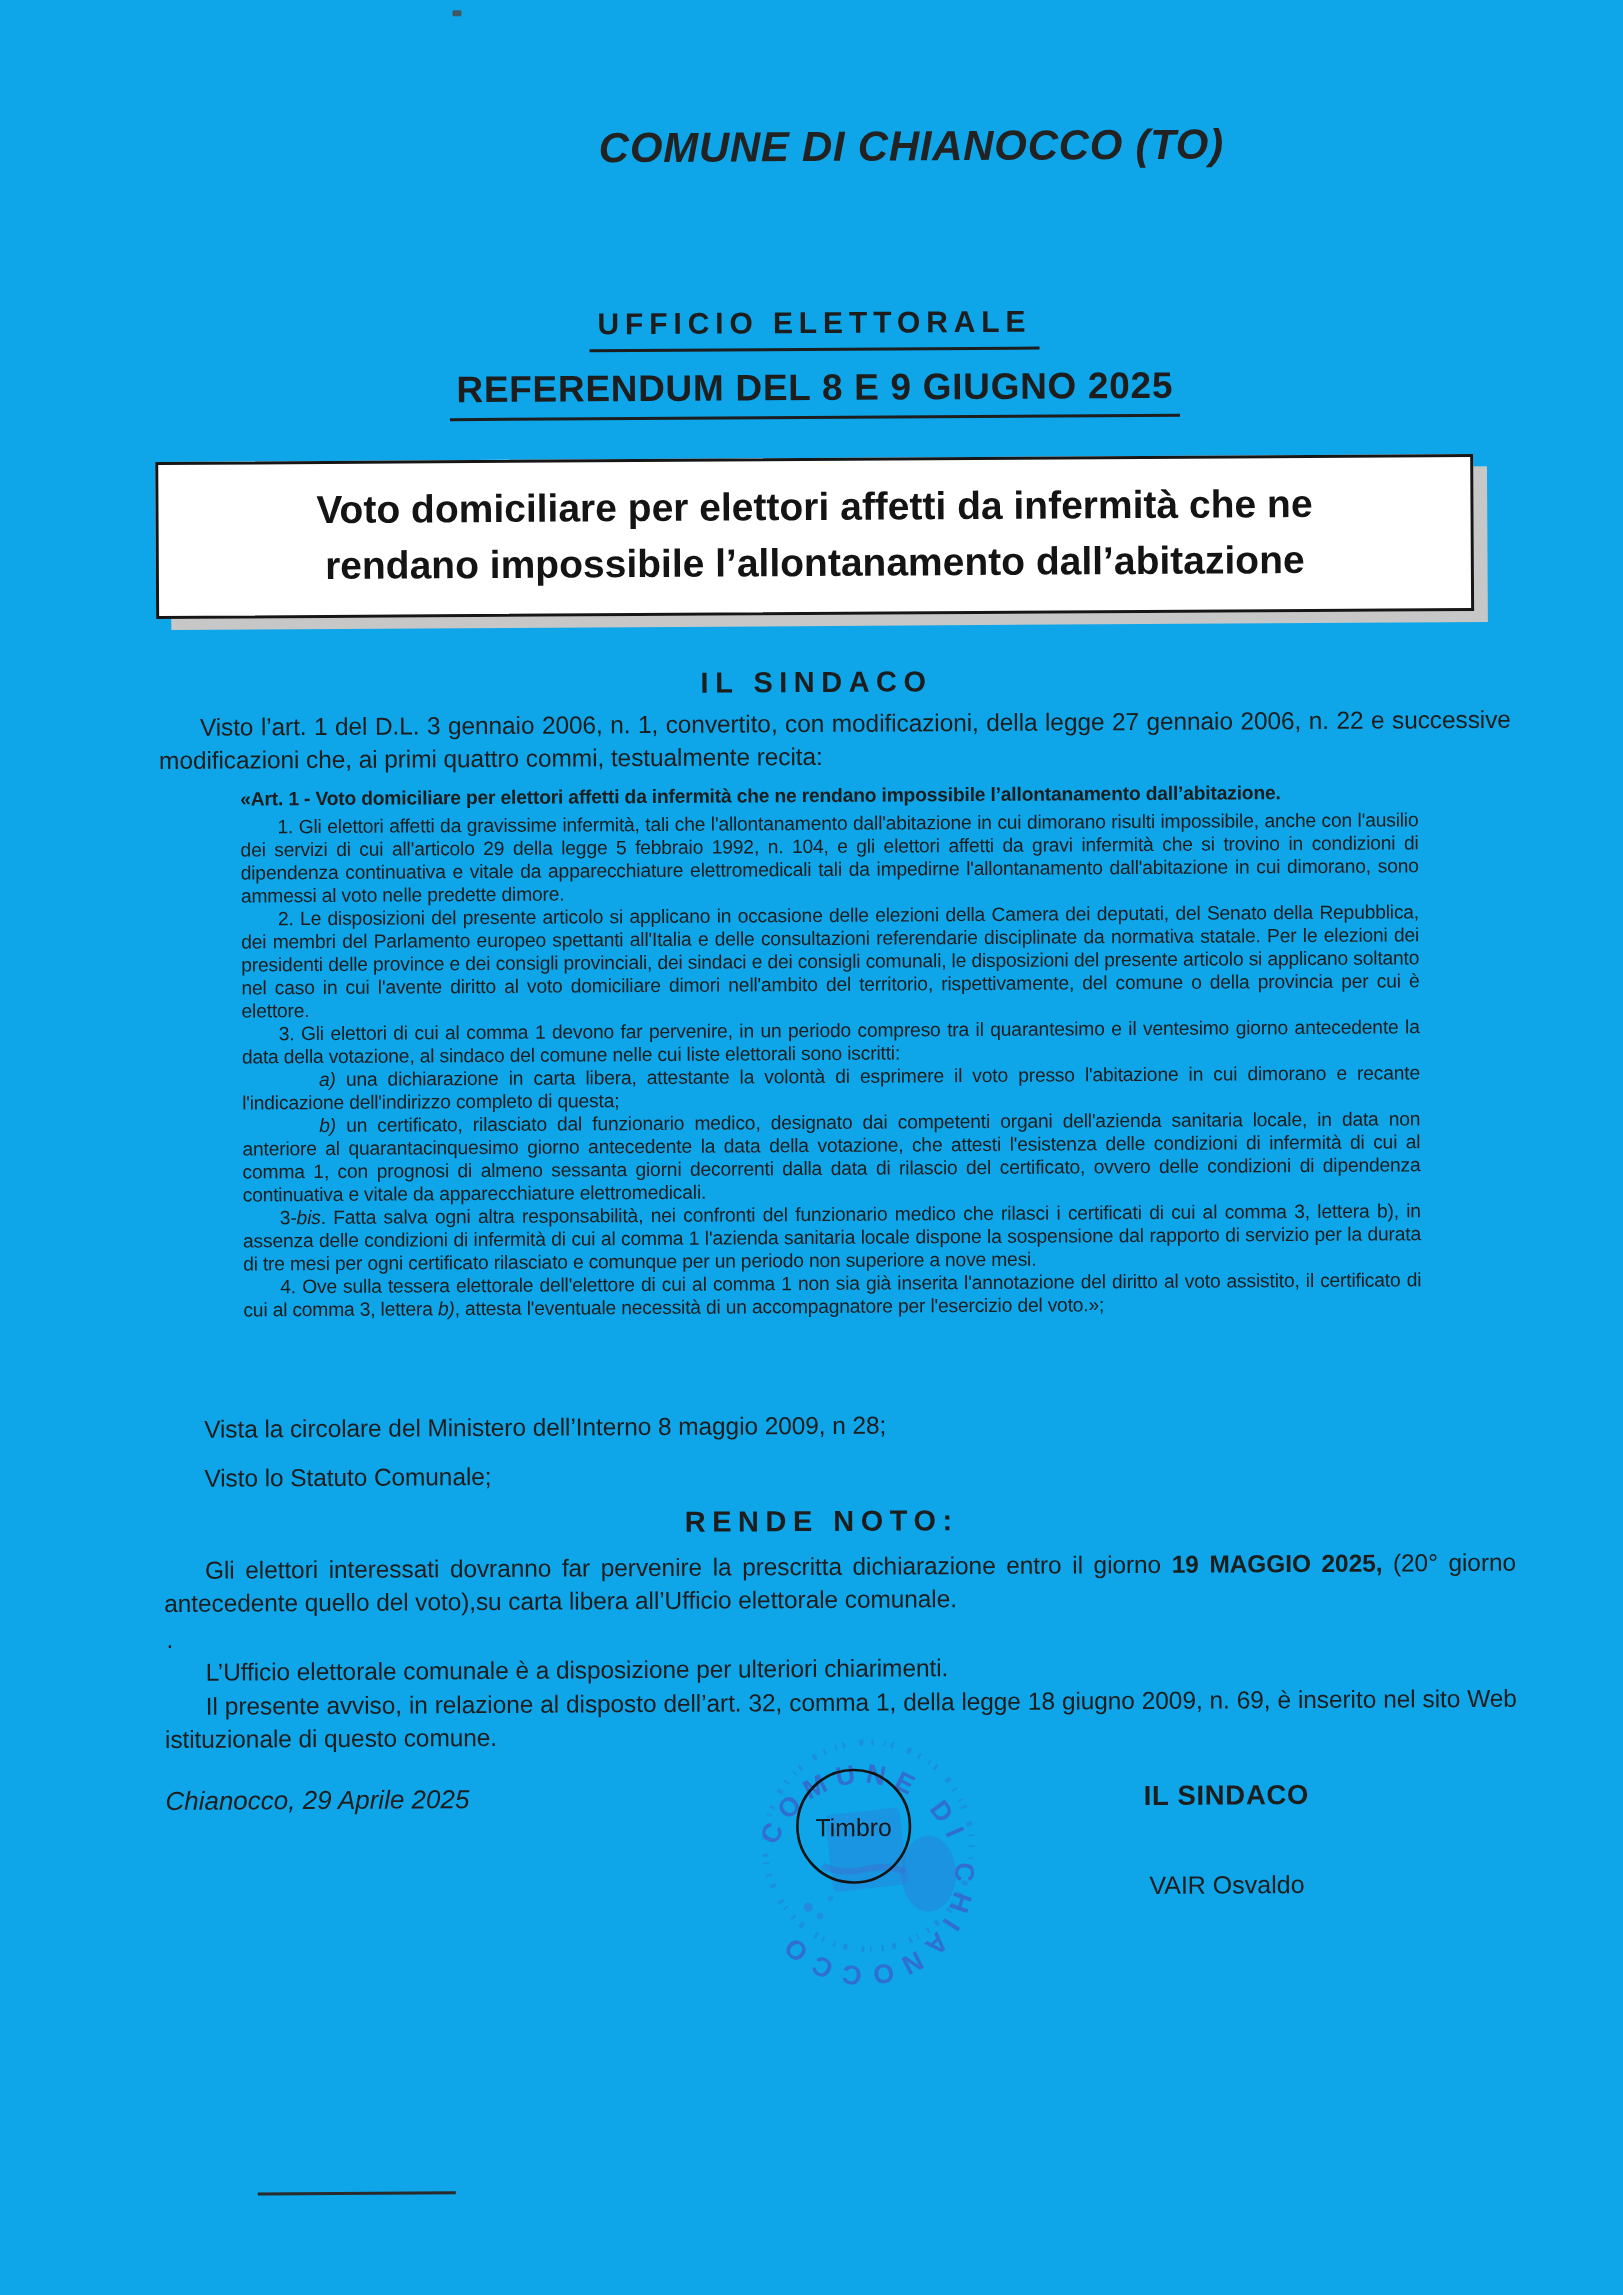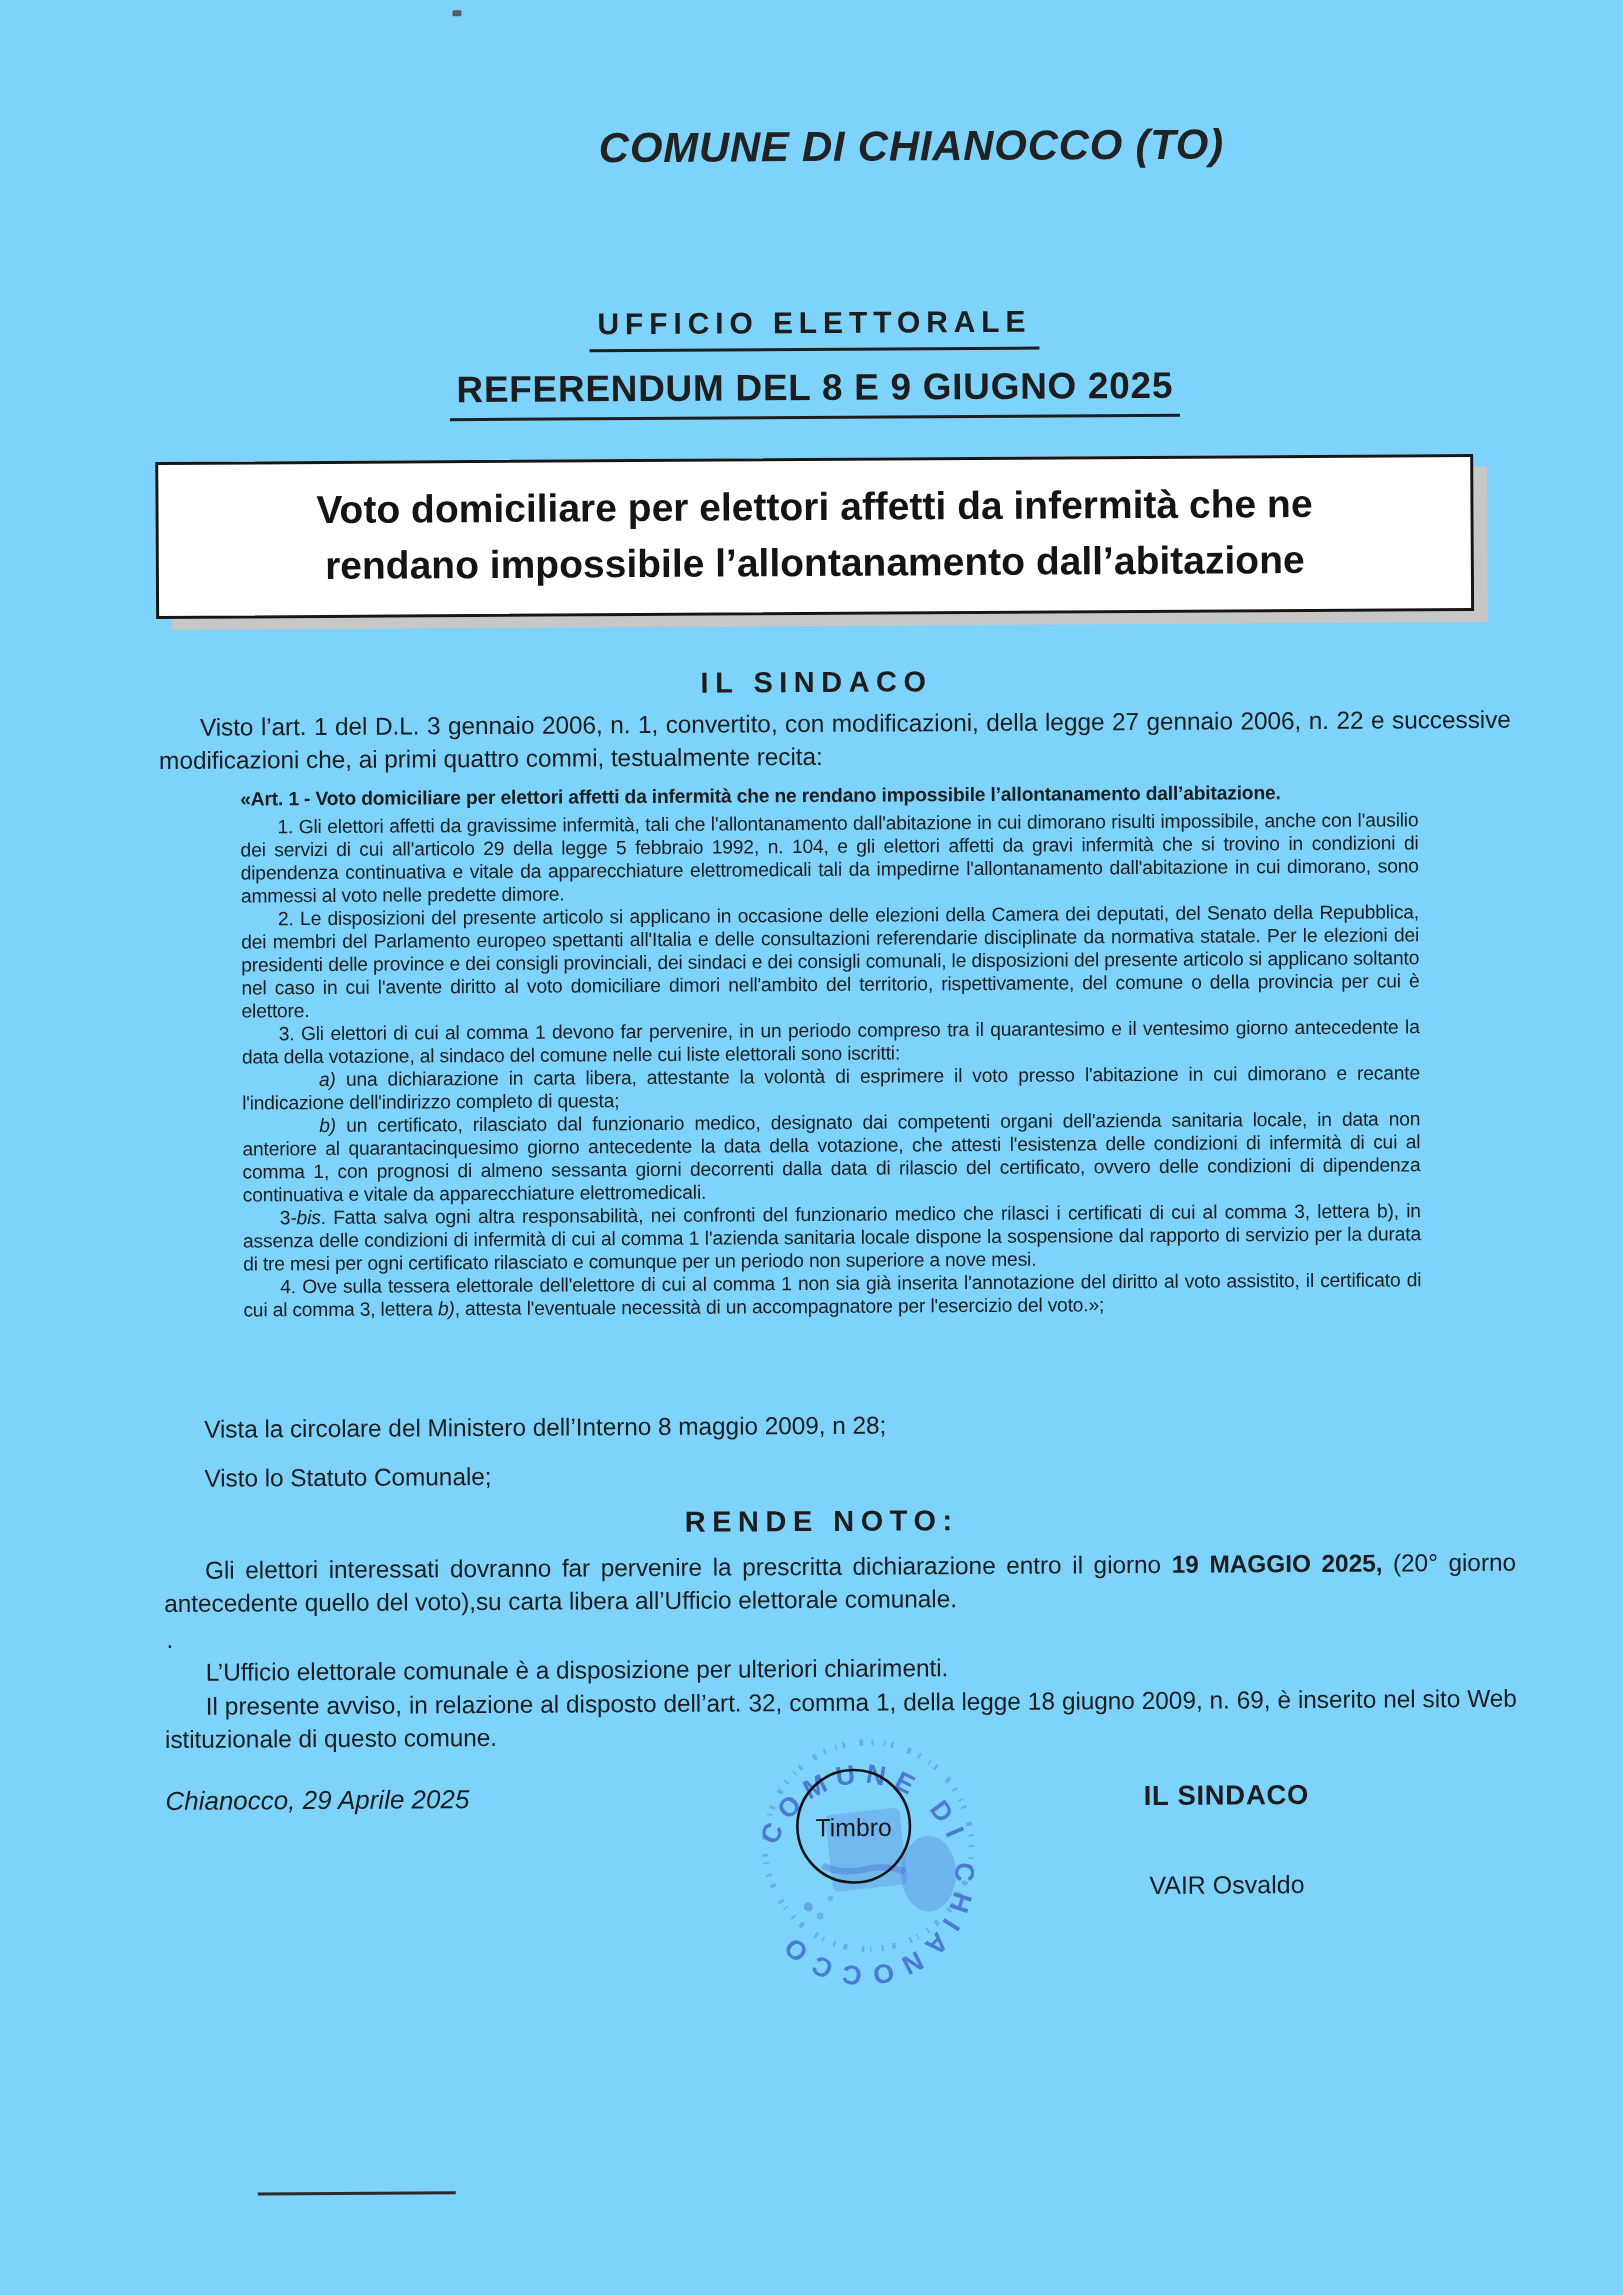--- a/index.html
+++ b/index.html
@@ -1,19 +1,19 @@
 <!DOCTYPE html>
 <html style="font-size:10.5px"><head>
 <meta charset="utf-8">
 <style>
   html,body{margin:0;padding:0;background:#ffffff;}
   .page{
     position:relative;
     width:1623px;height:2295px;
-    background:#7dd3fc;
+    background:#0ea5e9;
     overflow:hidden;
     font-family:"Liberation Sans","DejaVu Sans",sans-serif;
     color:#1d1d1d;
   }
   .content{position:absolute;inset:0;transform:rotate(-0.35deg);transform-origin:50% 40%;}
   .block{position:absolute;}
   .b{font-weight:bold;}
   .i{font-style:italic;}
 
   #speck{left:458px;top:7.9px;width:8.5px;height:5.9px;background:#4a4a4a;border-radius:1.3px;opacity:.85;}

